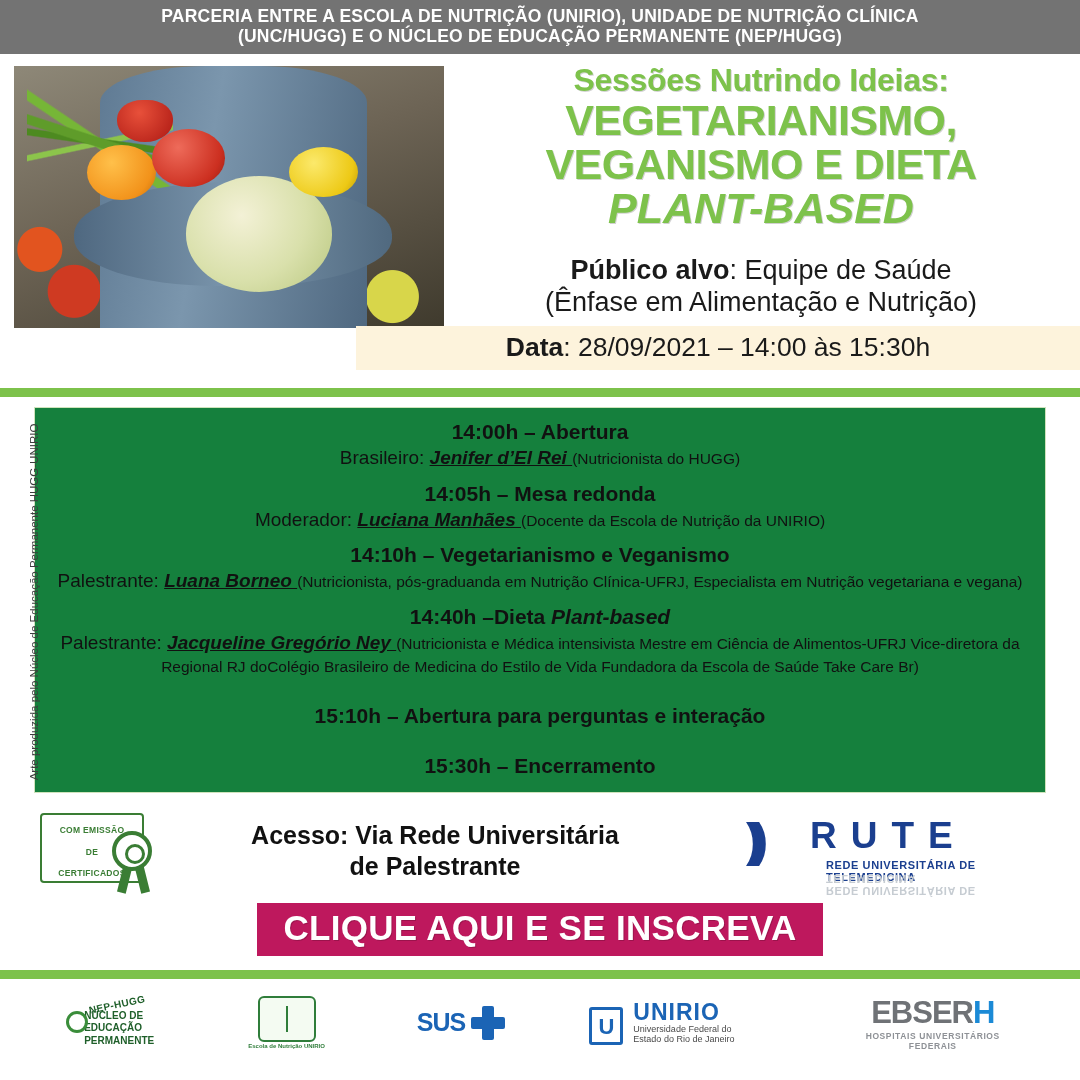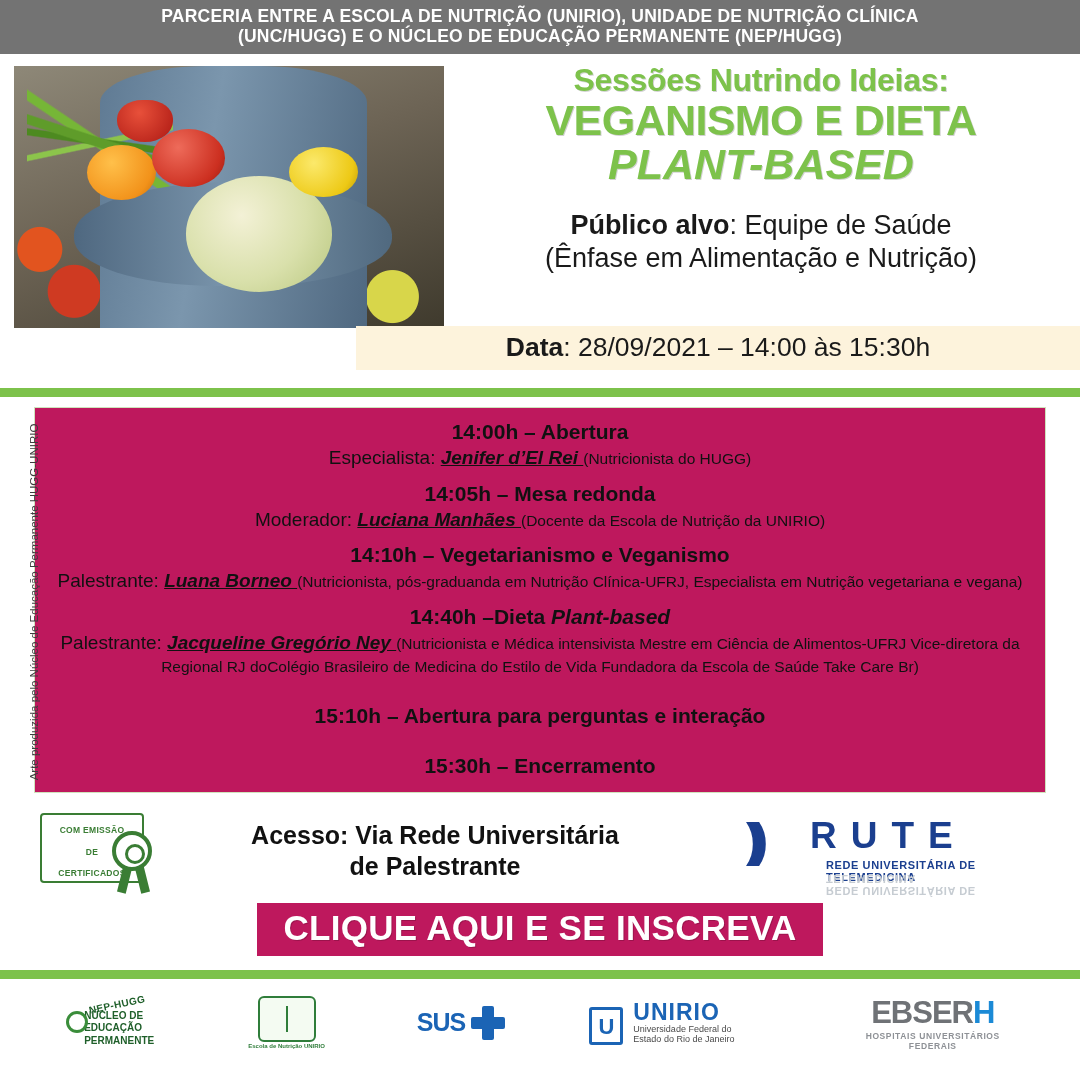--- a/index.html
+++ b/index.html
@@ -148,21 +148,21 @@
     background: #7dc24b;
     margin-top: 4px;
   }
 
   
   .programme-wrap {
     padding: 10px 34px 0 34px;
     position: relative;
   }
   .programme {
-    background: #be185d;
+    background: #15803d;
     border: 1px solid #cfe3bc;
     padding: 10px 22px 14px 22px;
     text-align: center;
     color: #111;
   }
   .p-time {
     font-size: 21px;
     font-weight: bold;
     margin-top: 12px;
   }
@@ -402,20 +402,21 @@
     <div class="photo-arm"></div>
     <div class="photo-cabbage"></div>
     <div class="photo-orange"></div>
     <div class="photo-apple"></div>
     <div class="photo-lemon"></div>
     <div class="photo-pepper"></div>
   </div>
 
   <div class="hero-text">
     <div class="t-ses">Sessões Nutrindo Ideias:</div>
+    <div class="t-main">VEGETARIANISMO,</div>
     <div class="t-main">VEGANISMO E DIETA</div>
     <div class="t-plant">PLANT-BASED</div>
 
     <div class="t-pub">
       <span><b>Público alvo</b><span>: Equipe de Saúde</span></span>
       <div>(Ênfase em Alimentação e Nutrição)</div>
     </div>
   </div>
 
   <div class="date-bar">
@@ -423,21 +424,21 @@
   </div>
 </div>
 
 <div class="green-rule"></div>
 
 <div class="programme-wrap">
   <div class="programme">
 
     <div class="p-time first">14:00h – Abertura</div>
     <div class="p-line">
-      <span>Especialista: </span><span class="nm">Jenifer d’El Rei </span><span class="sm">(Nutricionista do HUGG)</span>
+      <span>Brasileiro: </span><span class="nm">Jenifer d’El Rei </span><span class="sm">(Nutricionista do HUGG)</span>
     </div>
 
     <div class="p-time">14:05h – Mesa redonda</div>
     <div class="p-line">
       <span>Moderador: </span><span class="nm">Luciana Manhães </span><span class="sm">(Docente da Escola de Nutrição da UNIRIO)</span>
     </div>
 
     <div class="p-time">14:10h – Vegetarianismo e Veganismo</div>
     <div class="p-line">
       <span>Palestrante: </span><span class="nm">Luana Borneo </span><span class="sm">(Nutricionista, pós-graduanda em Nutrição Clínica-UFRJ, Especialista em Nutrição vegetariana e vegana)</span>

